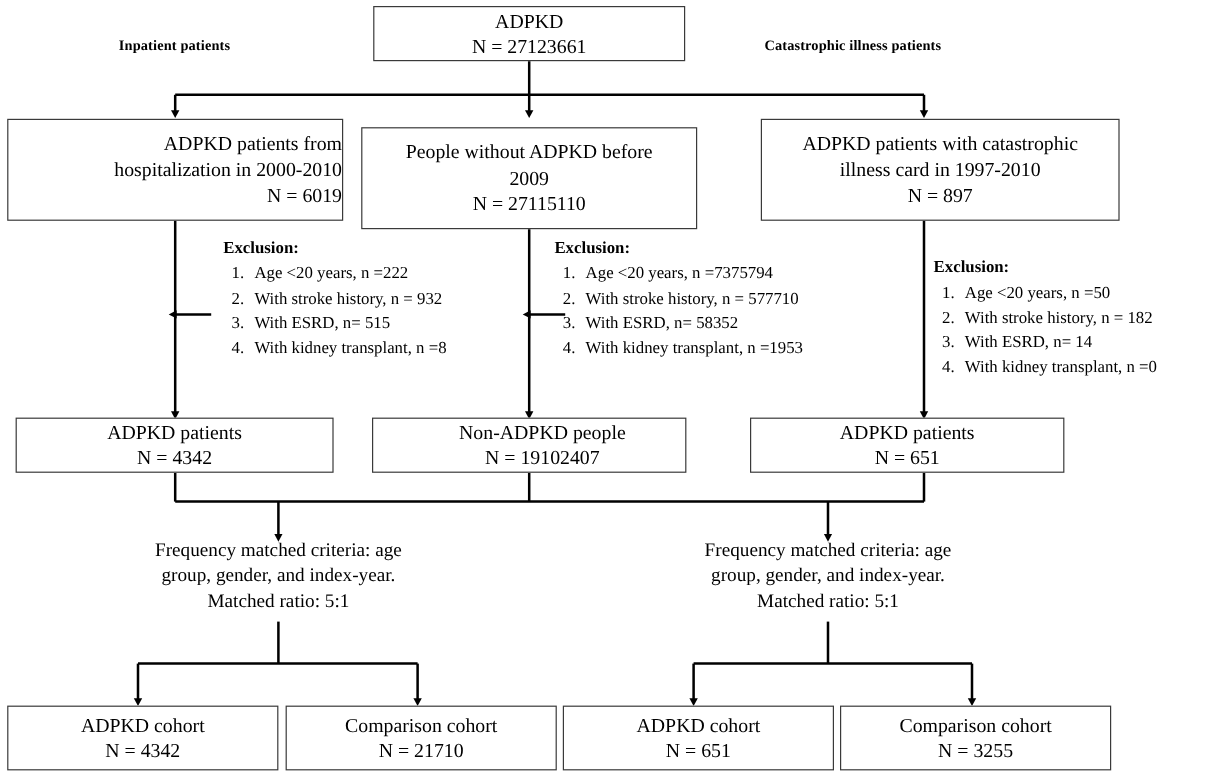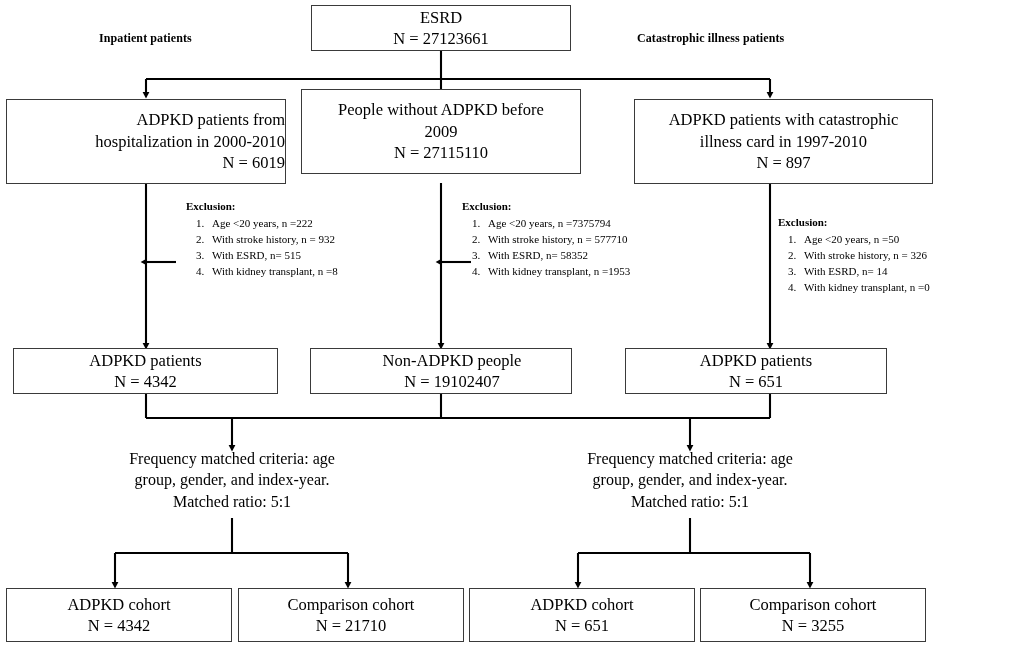--- a/index.html
+++ b/index.html
@@ -42,21 +42,21 @@
   .header-label {
     position: absolute;
     font-weight: bold;
     font-size: 12px;
     letter-spacing: 0.1px;
     white-space: nowrap;
     z-index: 3;
   }
   .excl {
     position: absolute;
-    font-size: 11px;
+    font-size: 14px;
     line-height: 1.46;
     z-index: 3;
   }
   .excl .excl-title {
     font-weight: bold;
     display: block;
     margin-bottom: 1px;
   }
   .excl ol {
     margin: 0;
@@ -122,31 +122,31 @@
       <path d="M578,553 L810,553"></path>
       <path d="M578,553 L578,585" marker-end="url(#arrowhead)"></path>
       <path d="M810,553 L810,585" marker-end="url(#arrowhead)"></path>
     </g>
   </svg>
 
   <div class="header-label" style="left:99px; top:31px;">Inpatient patients</div>
   <div class="header-label" style="left:637px; top:31px;">Catastrophic illness patients</div>
 
   <div class="node" style="left:311px; top:5px; width:260px; height:46px;">
-    <span class="line">ESRD</span>
+    <span class="line">ADPKD</span>
     <span class="line">N = 27123661</span>
   </div>
 
   <div class="node" style="left:6px; top:99px; width:280px; height:85px;align-items:flex-end;">
     <span class="line">ADPKD patients from</span>
     <span class="line">hospitalization in 2000-2010</span>
     <span class="line">N = 6019</span>
   </div>
 
-  <div class="node" style="left:301px; top:89px; width:280px; height:85px;text-align:center;">
+  <div class="node" style="left:301px; top:106px; width:280px; height:85px;text-align:center;">
     <span class="line">People without ADPKD before</span>
     <span class="line">2009</span>
     <span class="line">N = 27115110</span>
   </div>
 
   <div class="node" style="left:611px; top:99px; width:299px; height:85px;margin-left:23px;">
     <span class="line">ADPKD patients with catastrophic</span>
     <span class="line">illness card in 1997-2010</span>
     <span class="line">N = 897</span>
   </div>
@@ -168,21 +168,21 @@
       <li>With stroke history, n = 577710</li>
       <li>With ESRD, n= 58352</li>
       <li>With kidney transplant, n =1953</li>
     </ol>
   </div>
 
   <div class="excl" style="left:778px; top:214px;">
     <span class="excl-title">Exclusion:</span>
     <ol>
       <li>Age &lt;20 years, n =50</li>
-      <li>With stroke history, n = 326</li>
+      <li>With stroke history, n = 182</li>
       <li>With ESRD, n= 14</li>
       <li>With kidney transplant, n =0</li>
     </ol>
   </div>
 
   <div class="node" style="left:13px; top:348px; width:265px; height:46px;">
     <span class="line">ADPKD patients</span>
     <span class="line">N = 4342</span>
   </div>
 

